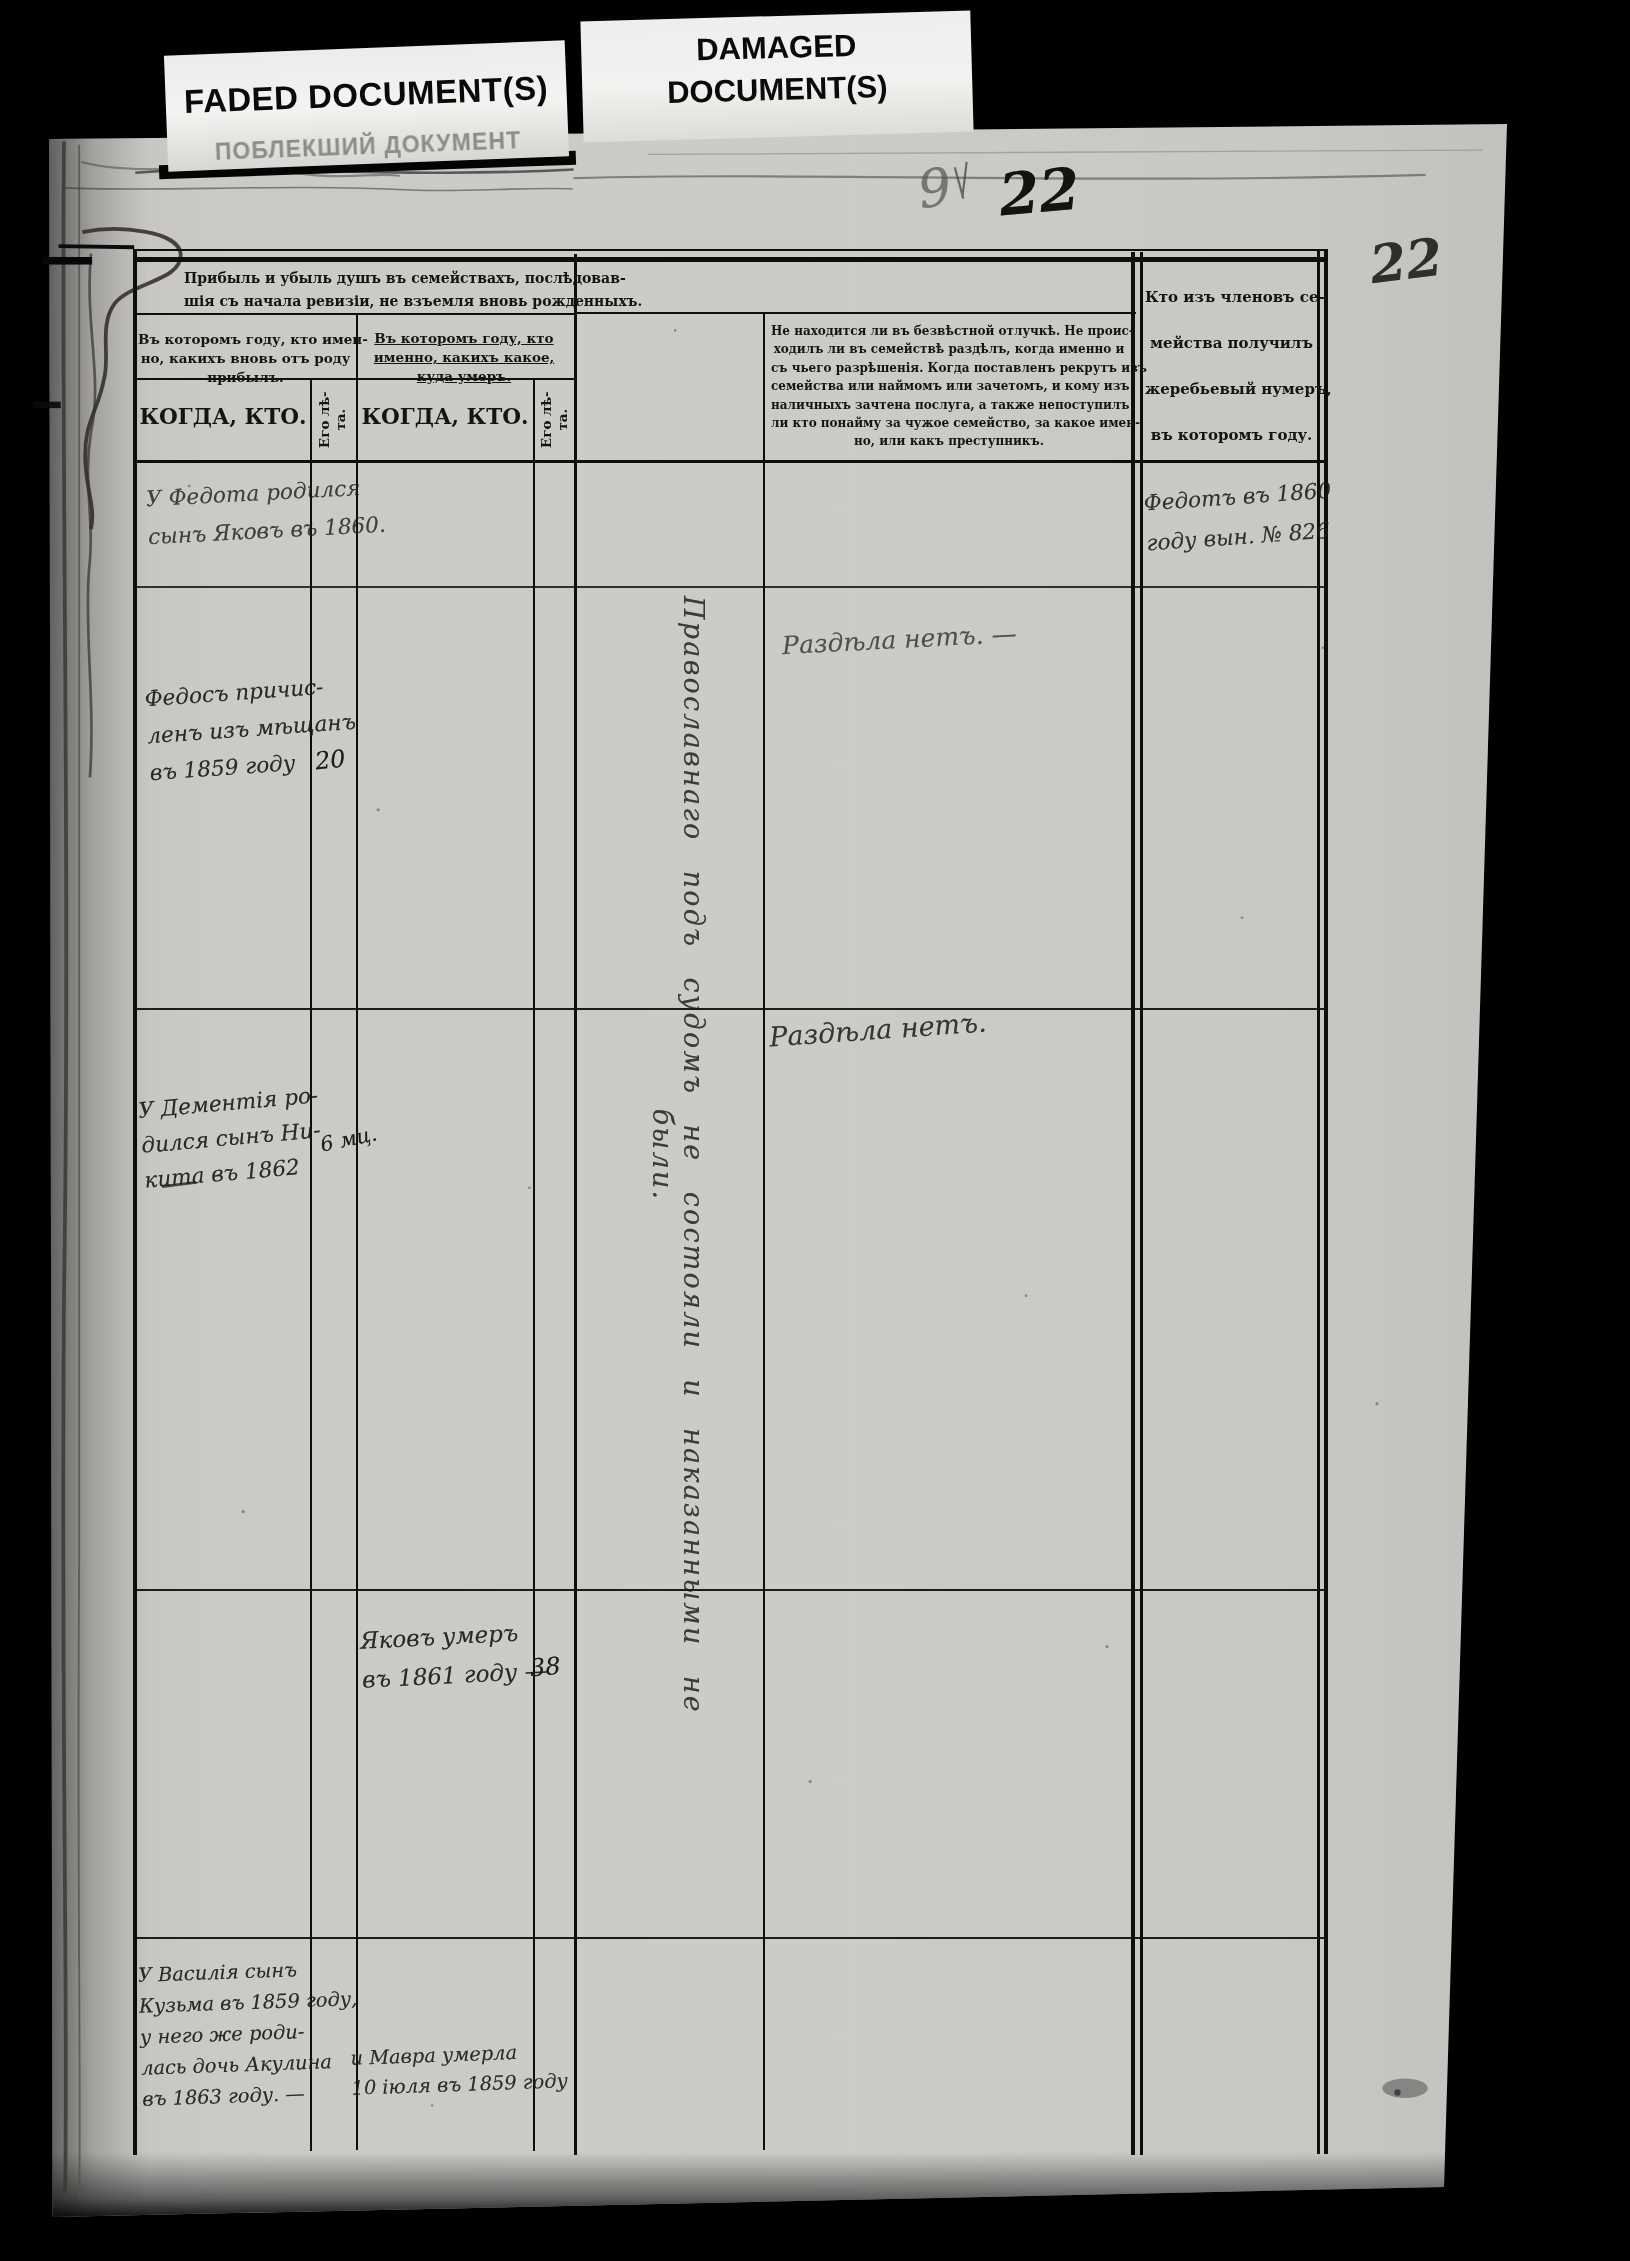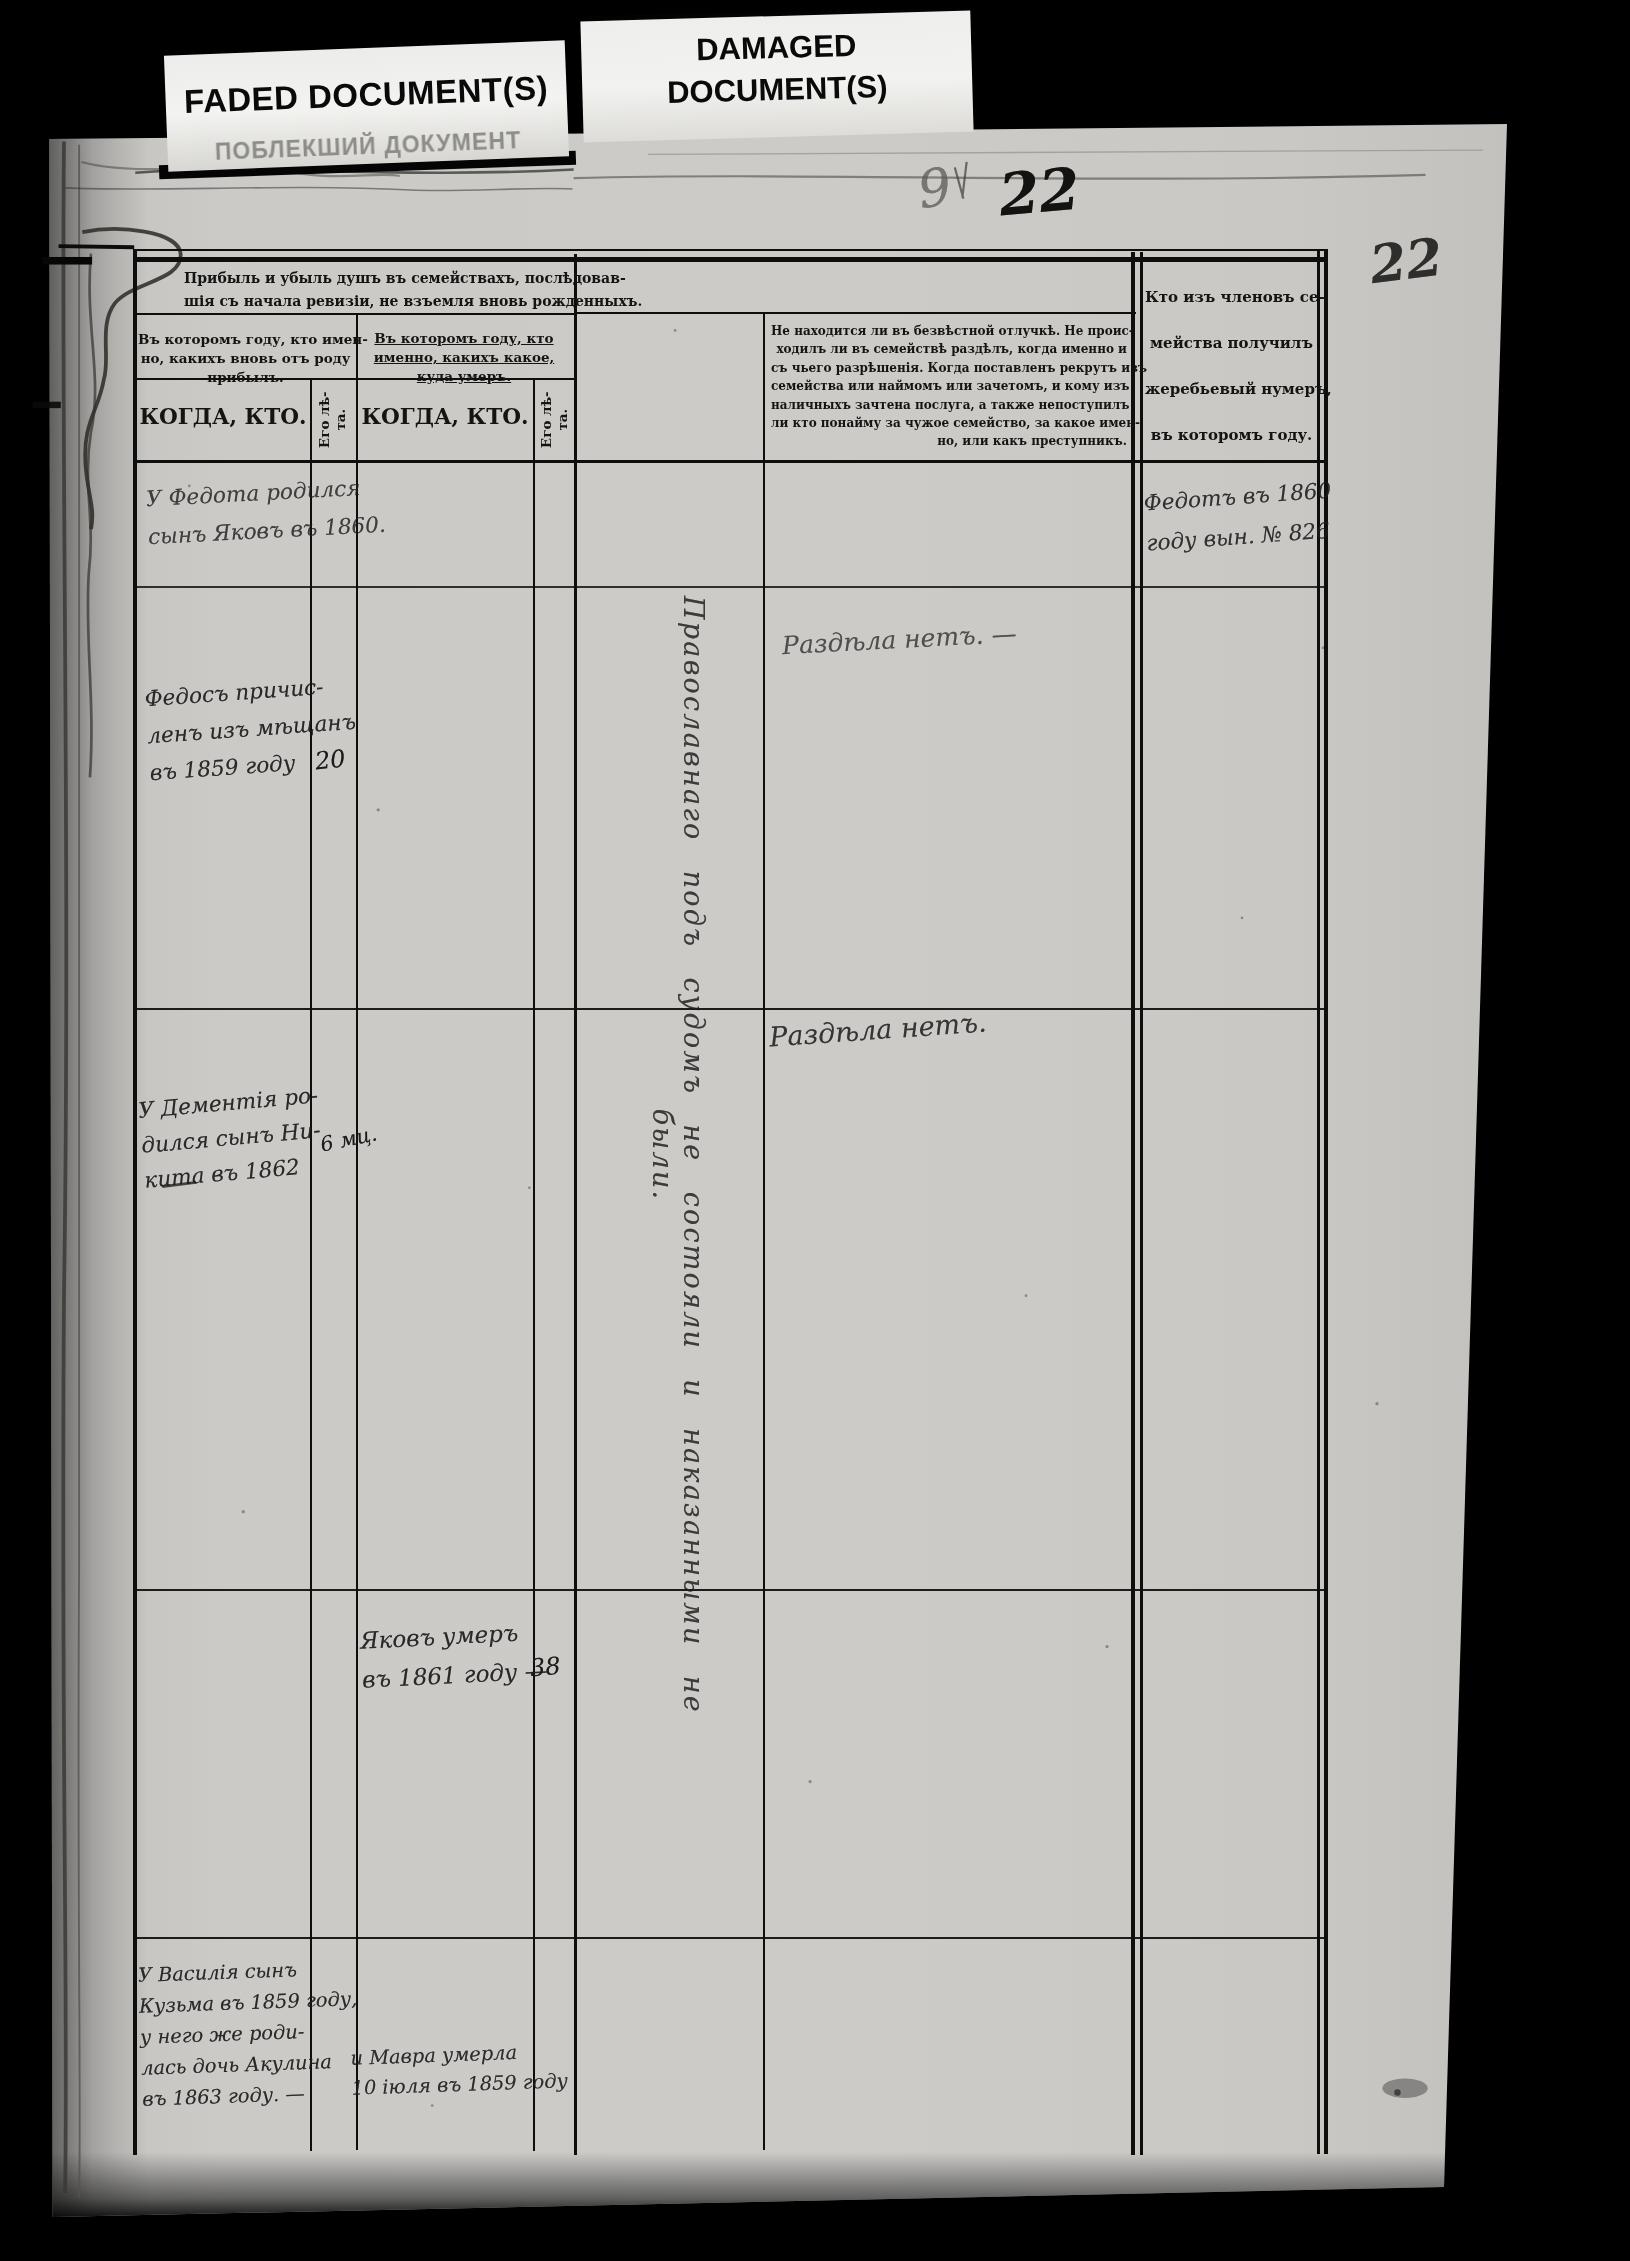--- a/index.html
+++ b/index.html
@@ -119,21 +119,21 @@
   <div class="printed" style="left:138px;top:330px;width:215px;font-size:13.5px;line-height:19px;">
     <span class="ln">Въ которомъ году, кто имен-</span>
     <span class="ln">но, какихъ вновь отъ роду</span>
     <span class="ln">прибылъ.</span>
   </div>
   <div class="printed" style="left:361px;top:329px;width:206px;font-size:13.5px;line-height:19px;text-decoration:underline;">
     <span class="ln">Въ которомъ году, кто</span>
     <span class="ln">именно, какихъ какое,</span>
     <span class="ln">куда умеръ.</span>
   </div>
-  <div class="printed" style="left:771px;top:322px;width:356px;font-size:12px;line-height:18.4px;text-align:right;">
+  <div class="printed" style="left:771px;top:322px;width:356px;font-size:12px;line-height:18.4px;">
     <span class="ln">Не находится ли въ безвѣстной отлучкѣ. Не проис-</span>
     <span class="ln">ходилъ ли въ семействѣ раздѣлъ, когда именно и</span>
     <span class="ln">съ чьего разрѣшенія. Когда поставленъ рекрутъ изъ</span>
     <span class="ln">семейства или наймомъ или зачетомъ, и кому изъ</span>
     <span class="ln">наличныхъ зачтена послуга, а также непоступилъ</span>
     <span class="ln">ли кто понайму за чужое семейство, за какое имен-</span>
     <span class="ln">но, или какъ преступникъ.</span>
   </div>
   <div class="printed" style="left:136px;top:404px;width:174px;font-size:21.6px;">КОГДА, КТО.</div>
   <div class="printed" style="left:357px;top:404px;width:176px;font-size:21.6px;">КОГДА, КТО.</div>

